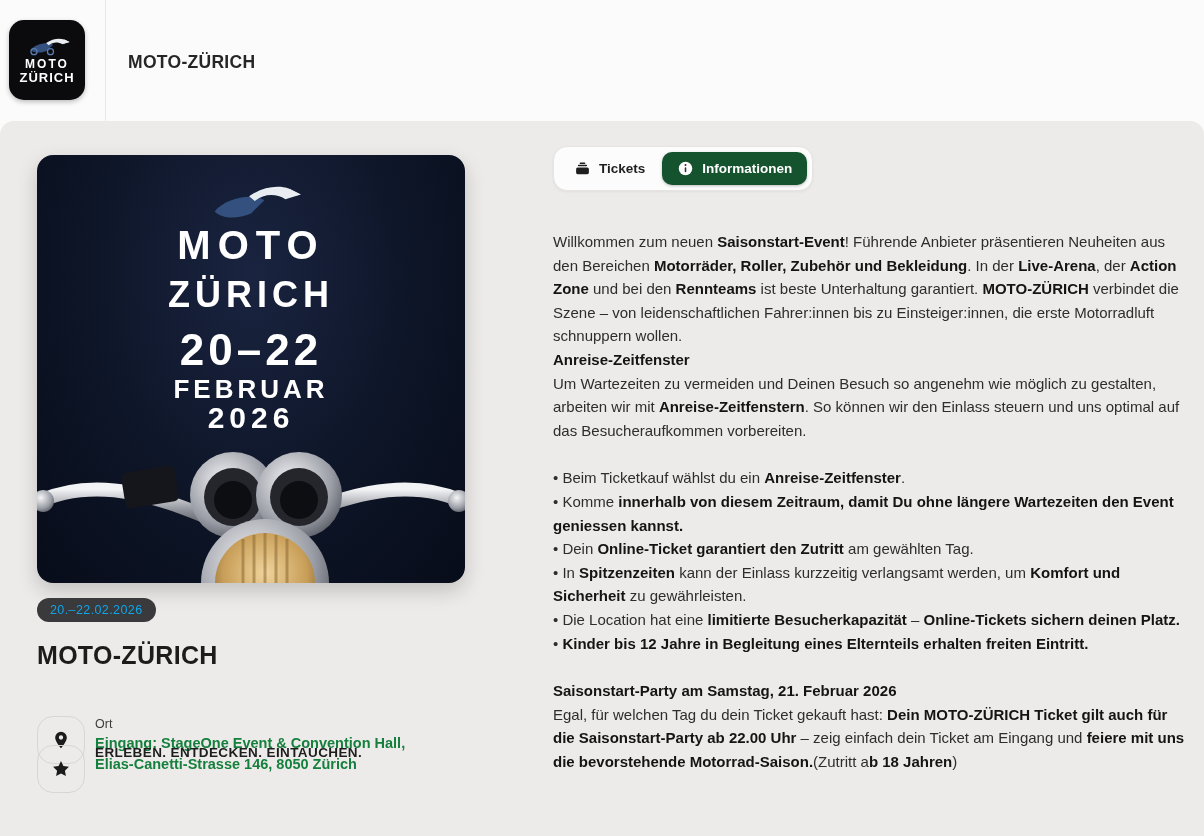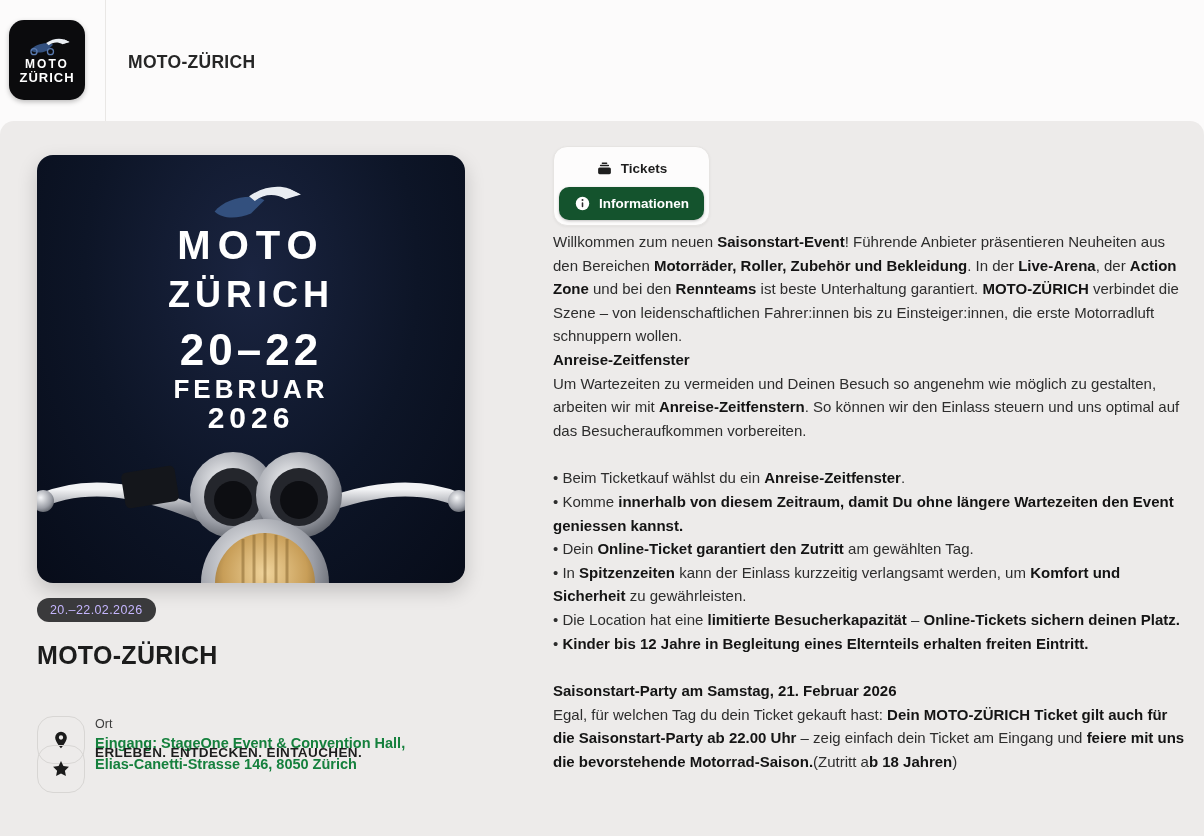--- a/index.html
+++ b/index.html
@@ -30,38 +30,38 @@
   .poster .ptxt { position:absolute; left:0; right:0; text-align:center; color:#fff; font-weight:700; }
   .p-logo { position:absolute; left:0; right:0; top:26px; text-align:center; }
   .p-logo svg { width:116px; height:44px; }
   .p-moto   { top:68px;  font-size:40px; letter-spacing:7px; }
   .p-zurich { top:119px; font-size:36px; letter-spacing:5px; }
   .p-2022   { top:170px; font-size:44px; letter-spacing:4px; }
   .p-feb    { top:219px; font-size:26px; letter-spacing:4px; }
   .p-2026   { top:246px; font-size:30px; letter-spacing:5px; }
   .p-bars   { position:absolute; left:0; bottom:0; width:428px; height:150px; }
 
-  .date-badge { position:absolute; left:37px; top:477px; background:#3a3a3c; color:#c4b5fd;
+  .date-badge { position:absolute; left:37px; top:477px; background:#3a3a3c; color:#0ea5e9;
                 font-size:12.5px; font-weight:500; letter-spacing:.4px; padding:5px 13px;
                 border-radius:13px; }
   .event-title { position:absolute; left:37px; top:520px; font-size:25px; font-weight:700;
                  letter-spacing:.3px; color:#1c1c1c; }
   .loc-row { position:absolute; left:37px; top:595px; display:flex; gap:10px; }
   .icon-box { width:48px; height:48px; border:1px solid #d8d6d4; border-radius:16px; flex:0 0 48px;
               display:flex; align-items:center; justify-content:center; }
   .loc-text { padding-top:1px; }
   .loc-label { font-size:12.5px; color:#3c3c3c; margin-bottom:2px; }
   .loc-value { font-size:14.5px; font-weight:700; color:#15803d; width:335px; line-height:21px; }
   .tag-row { position:absolute; left:37px; top:624px; display:flex; gap:10px; align-items:flex-start; }
   .tag-text { font-size:13.5px; font-weight:700; letter-spacing:.4px; color:#1d1d1d; }
 
   
   .tabbar { position:absolute; left:553px; top:25px; display:inline-flex; align-items:center;
             background:#fdfcfc; border:1px solid #e6e4e2; border-radius:14px; padding:5px;
-            gap:2px; box-shadow:0 1px 3px rgba(0,0,0,.05);flex-direction:column; }
+            gap:2px; box-shadow:0 1px 3px rgba(0,0,0,.05); }
   .tab { display:flex; align-items:center; gap:8px; padding:8px 15px; font-size:13.5px;
          font-weight:700; color:#1e1e1e; border-radius:10px; cursor:pointer; }
   .tab.active { background:#14532d; color:#fff; box-shadow:0 1px 3px rgba(0,0,0,.25); }
   .tab svg { display:block; }
 
   .article { position:absolute; left:553px; top:109px; width:632px; font-size:15px;
              line-height:23.6px; color:#2d2d2d; }
   .article .b { font-weight:700; color:#141414; }
   .blk.heading { font-weight:700; color:#141414; }
   .blk.spacer { height:24px; }

